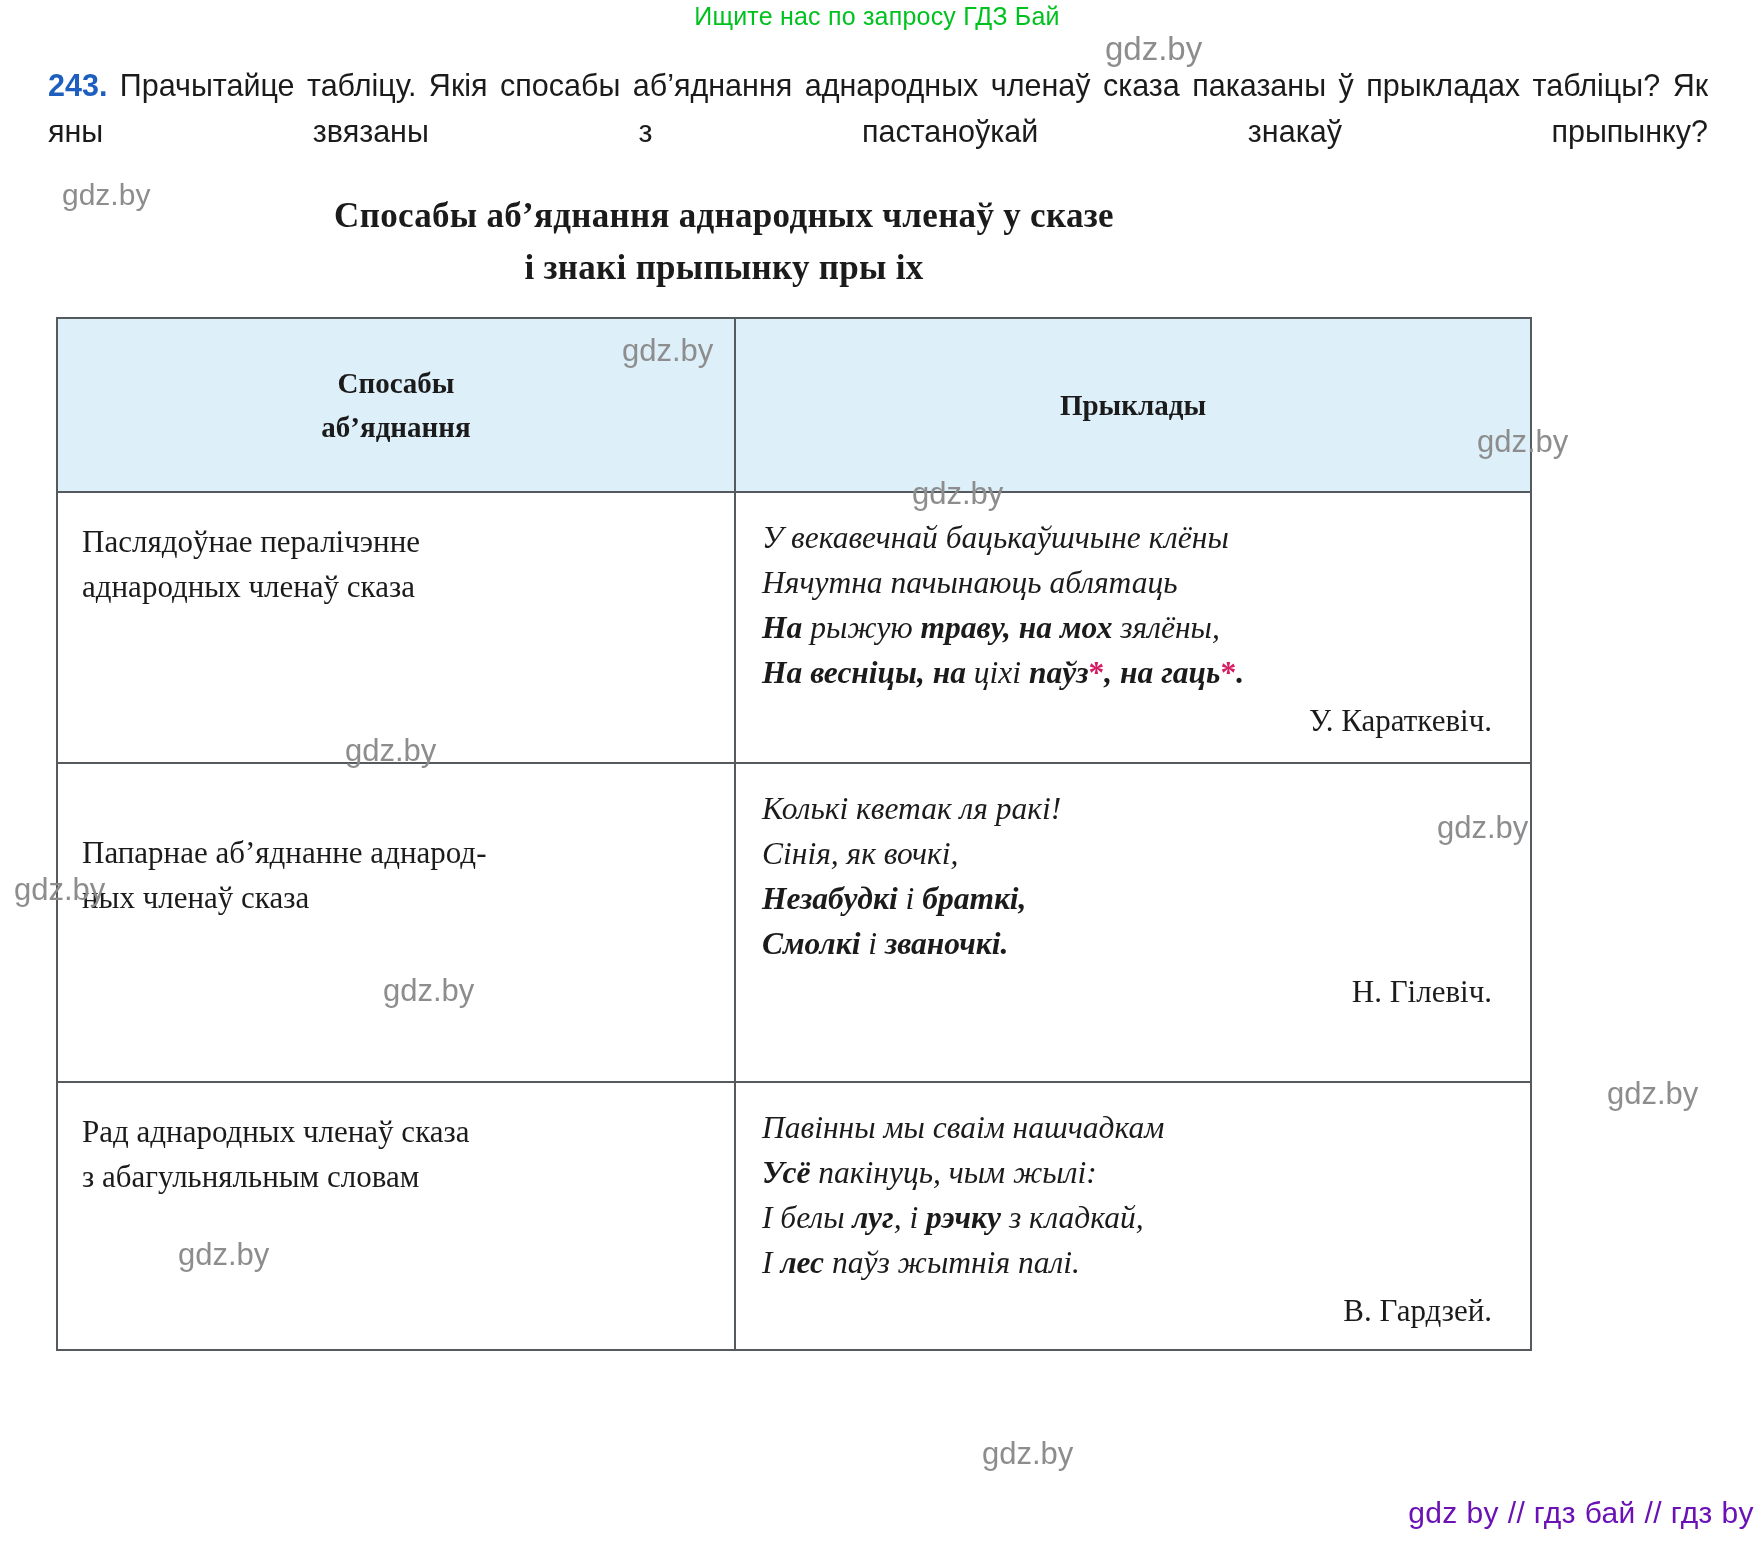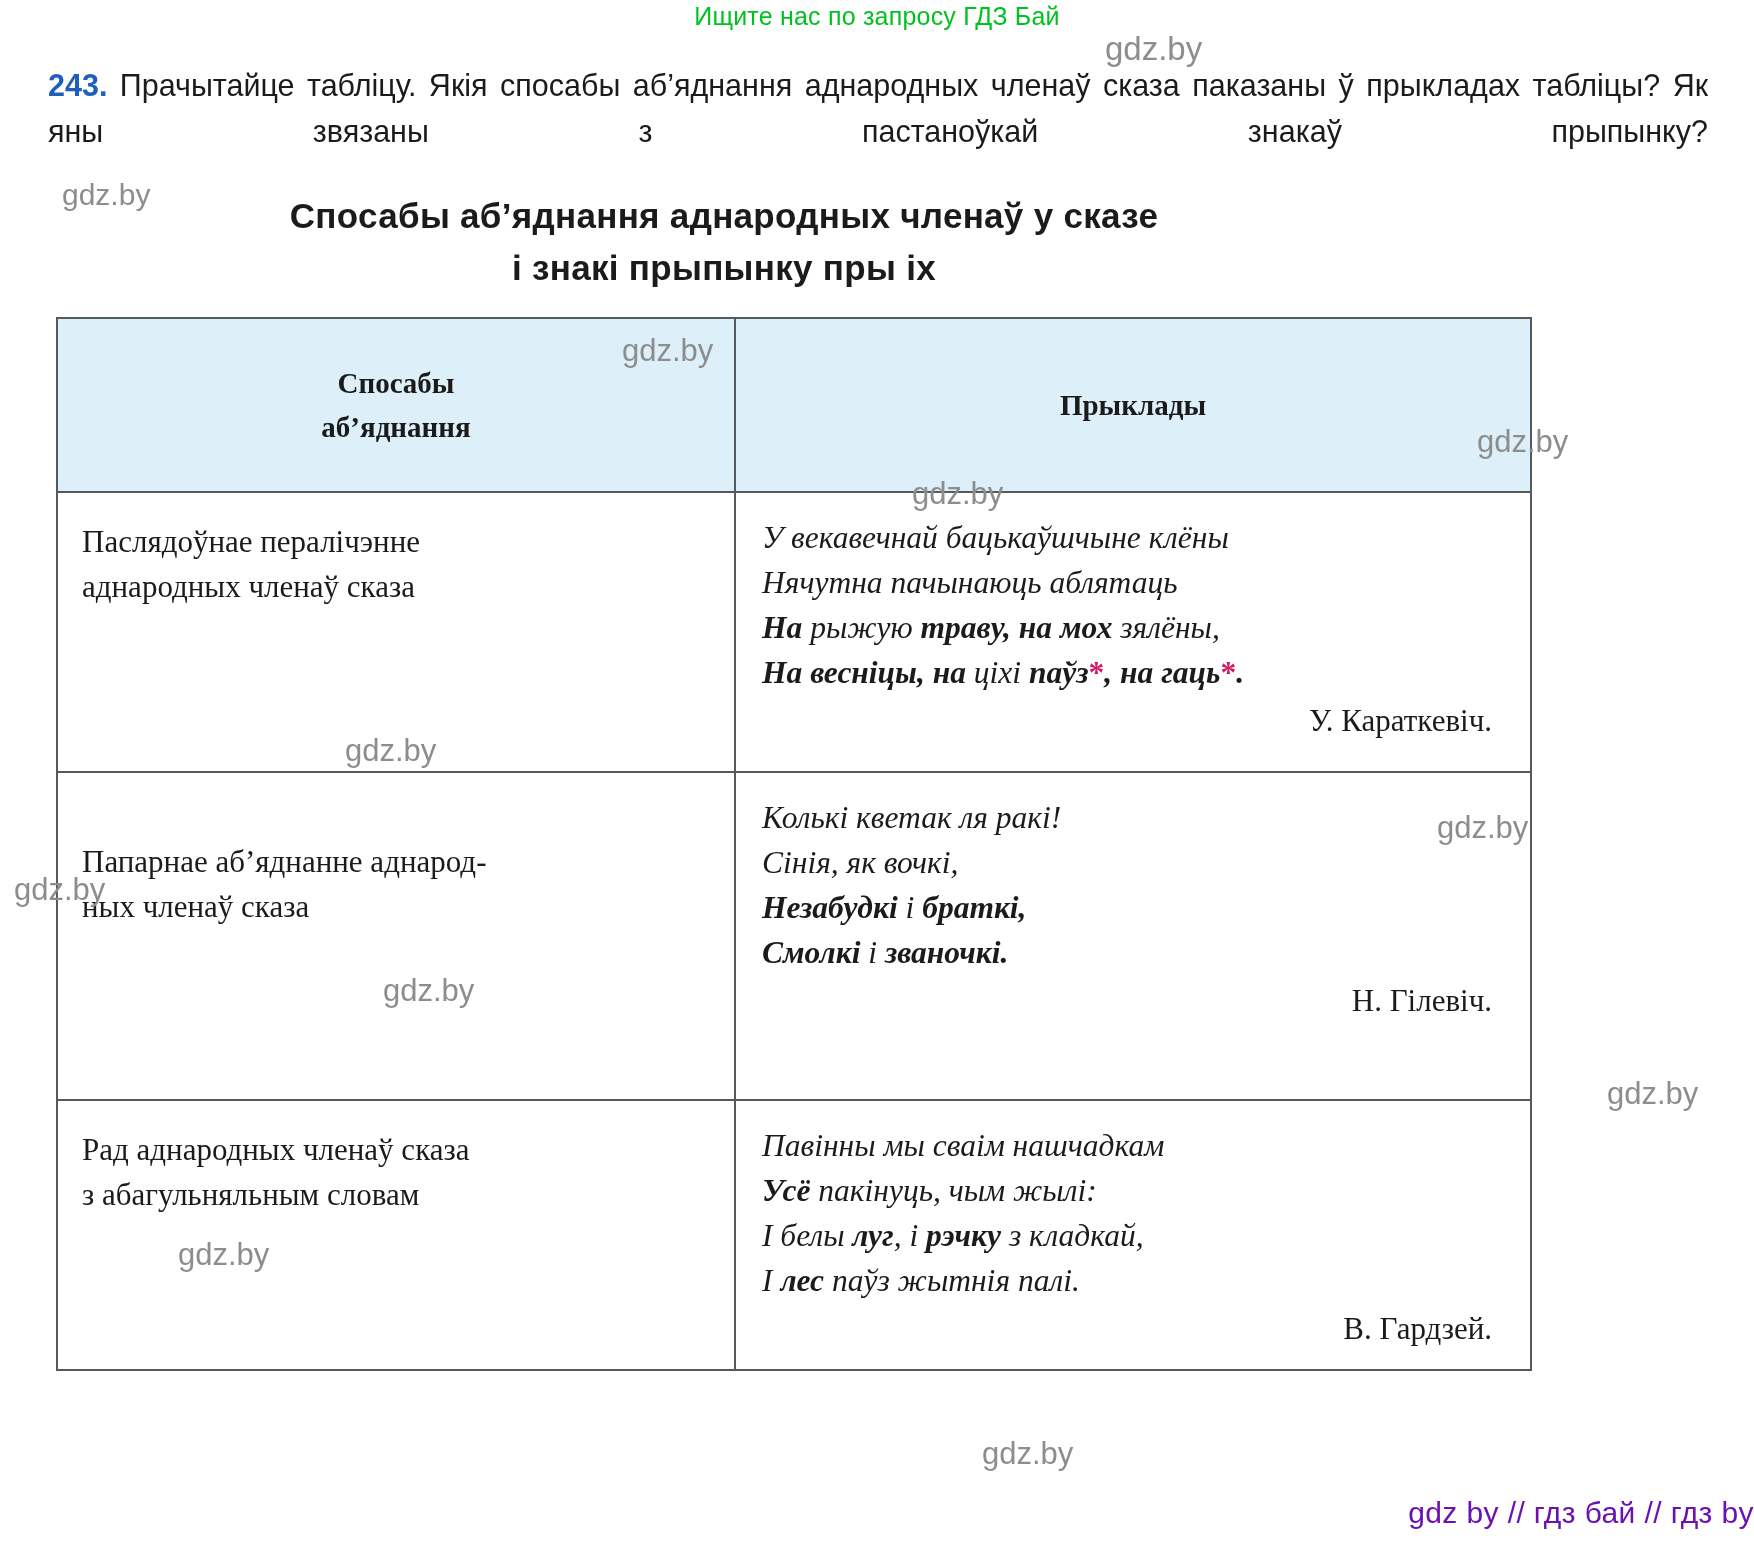--- a/index.html
+++ b/index.html
@@ -40,21 +40,21 @@
     color:#1b1b1b;
     text-align:justify;
     text-align-last:justify;
   }
   .exnum{color:#1d5fbf;font-weight:bold;margin-top:17px;}
 
   
   .caption{
     position:absolute;left:0;top:190px;width:1448px;
     text-align:center;
-    font-family:Liberation Sans, sans-serif;
+    font-family:Liberation Serif, serif;
     font-weight:bold;
     font-size:35px;
     line-height:52px;
     color:#1b1b1b;
     letter-spacing:.3px;
   }
 
   
   .tbl{
     position:absolute;left:56px;top:317px;
@@ -76,21 +76,21 @@
     font-weight:bold;
     font-size:29px;
     line-height:44px;
     color:#1b1b1b;
   }
 
   .way{
     font-size:31px;
     line-height:45px;
     color:#1b1b1b;
-    padding:26px 20px 20px 24px;
+    padding:26px 20px 11px 24px;
   }
 
   .ex{
     font-size:31.5px;
     line-height:45px;
     color:#1b1b1b;
     font-style:italic;
     padding:22px 24px 12px 26px;
   }
   .ex .b{font-weight:bold;}

